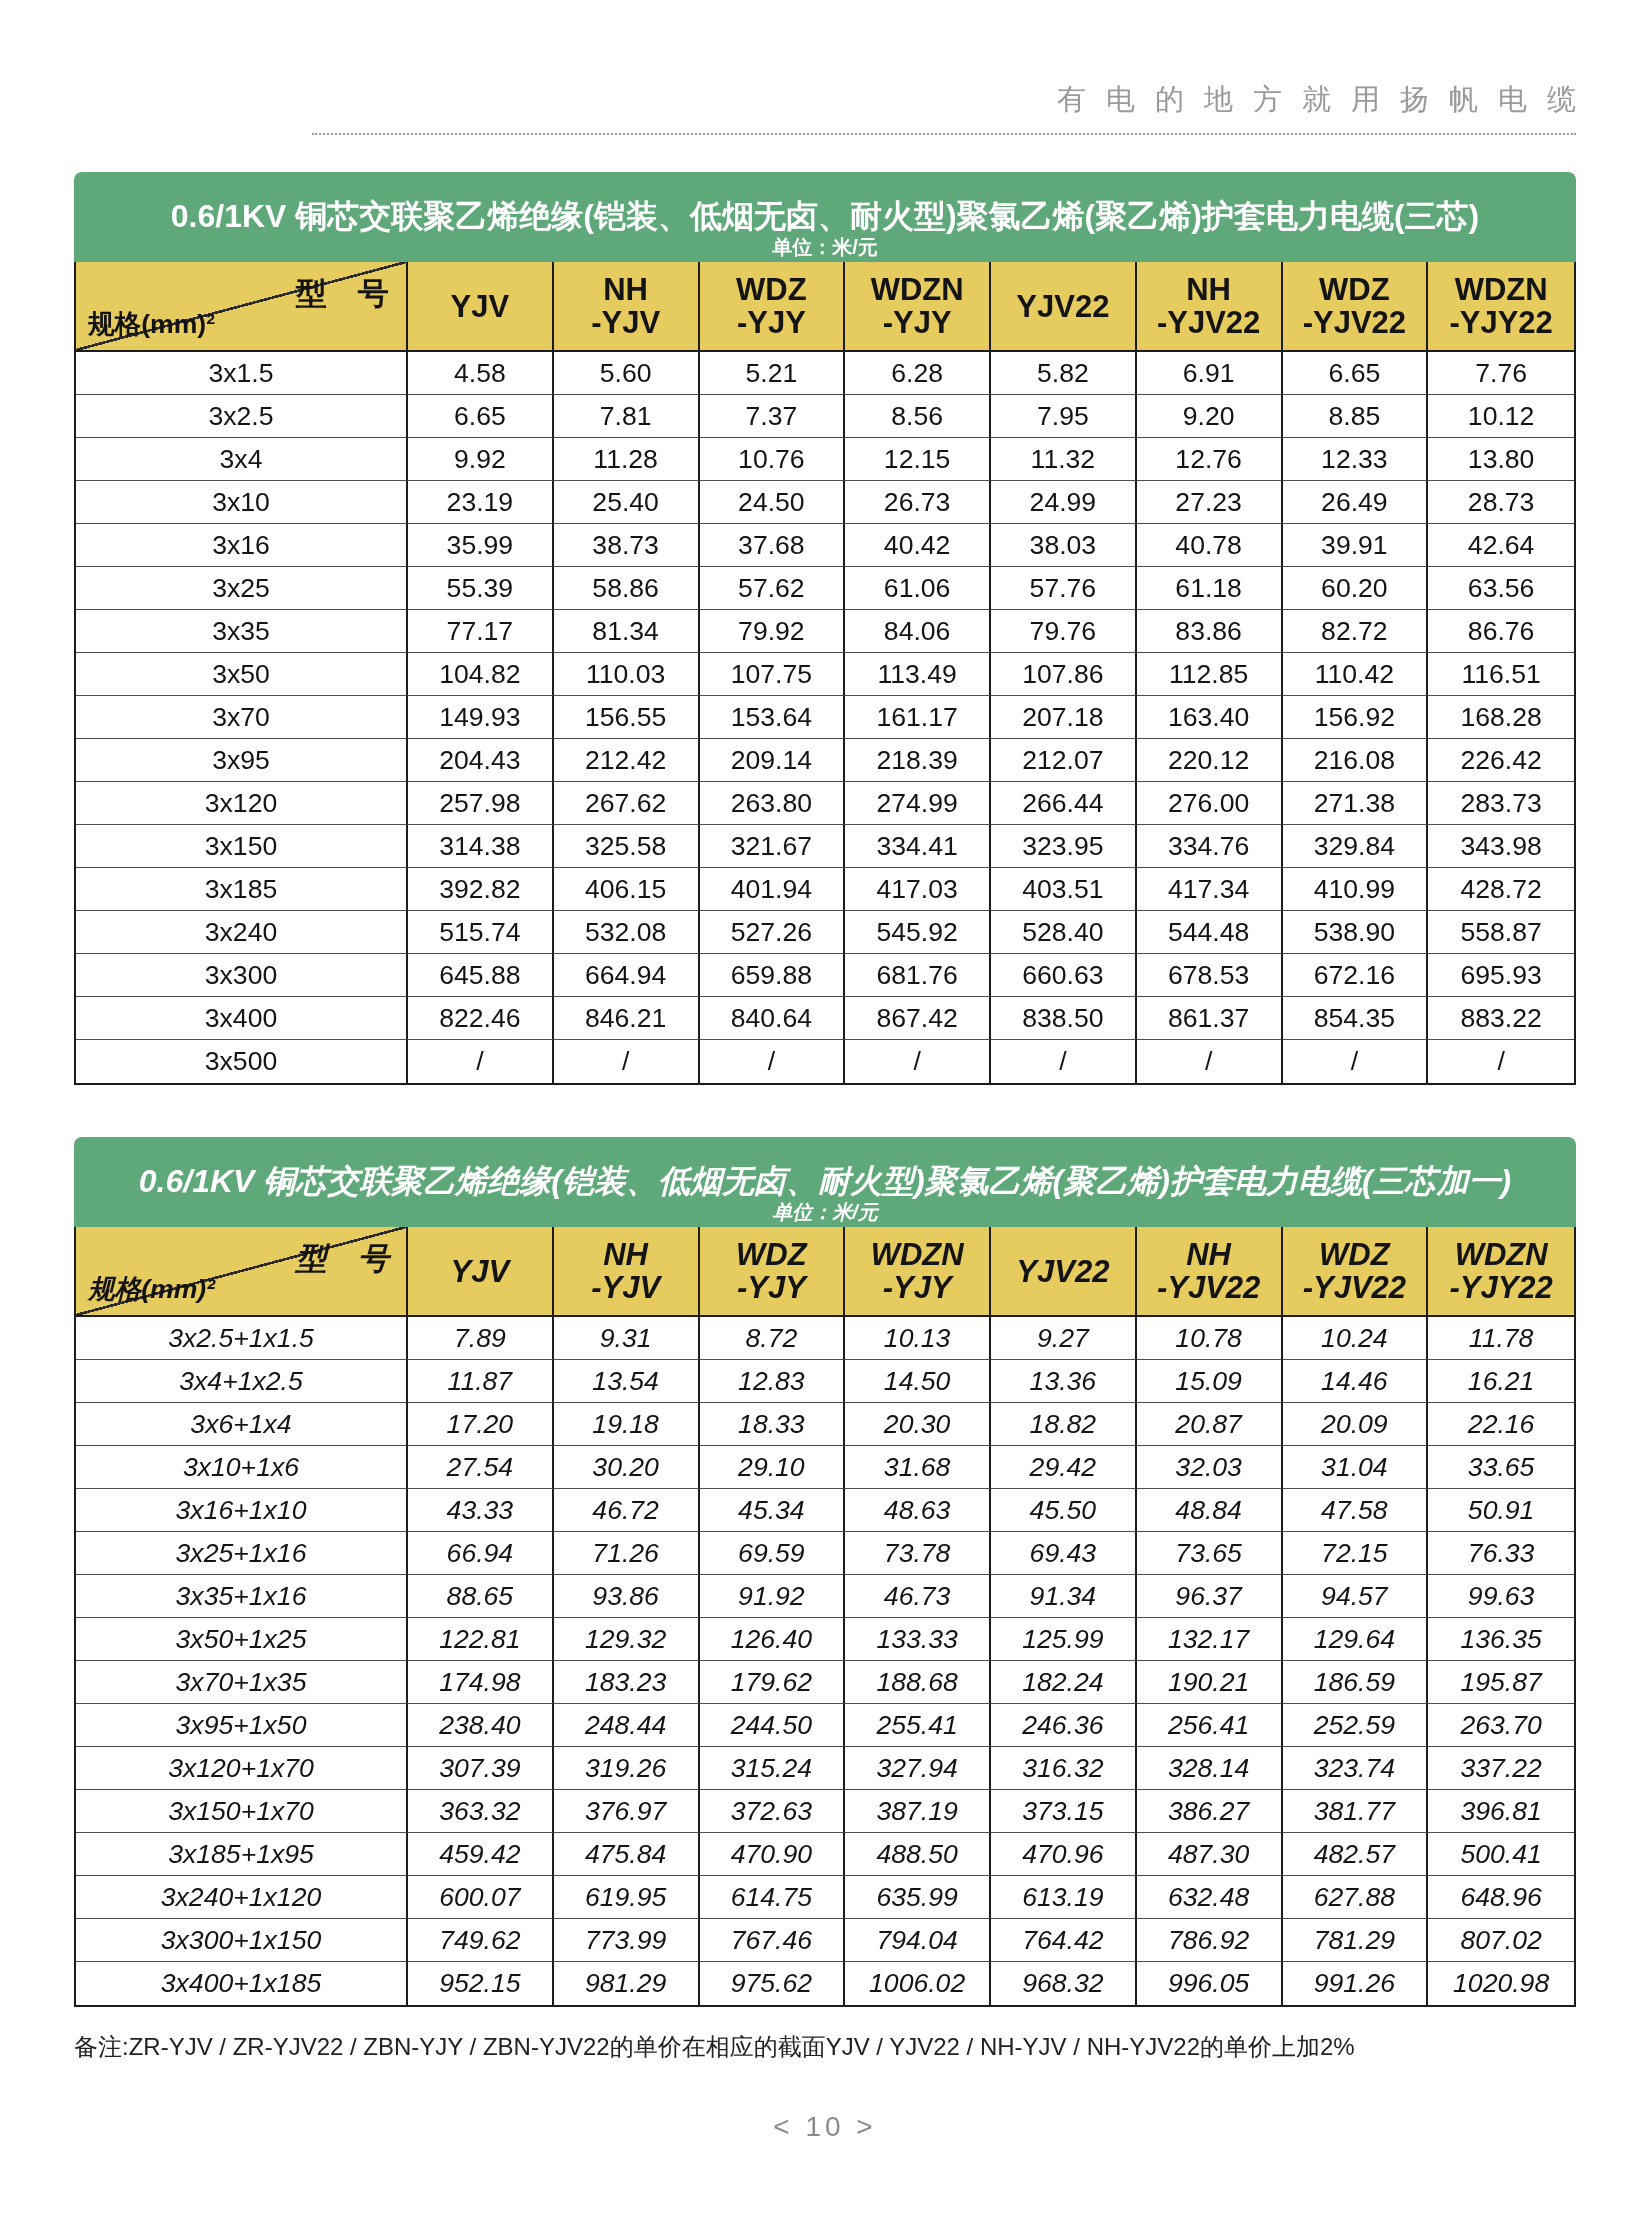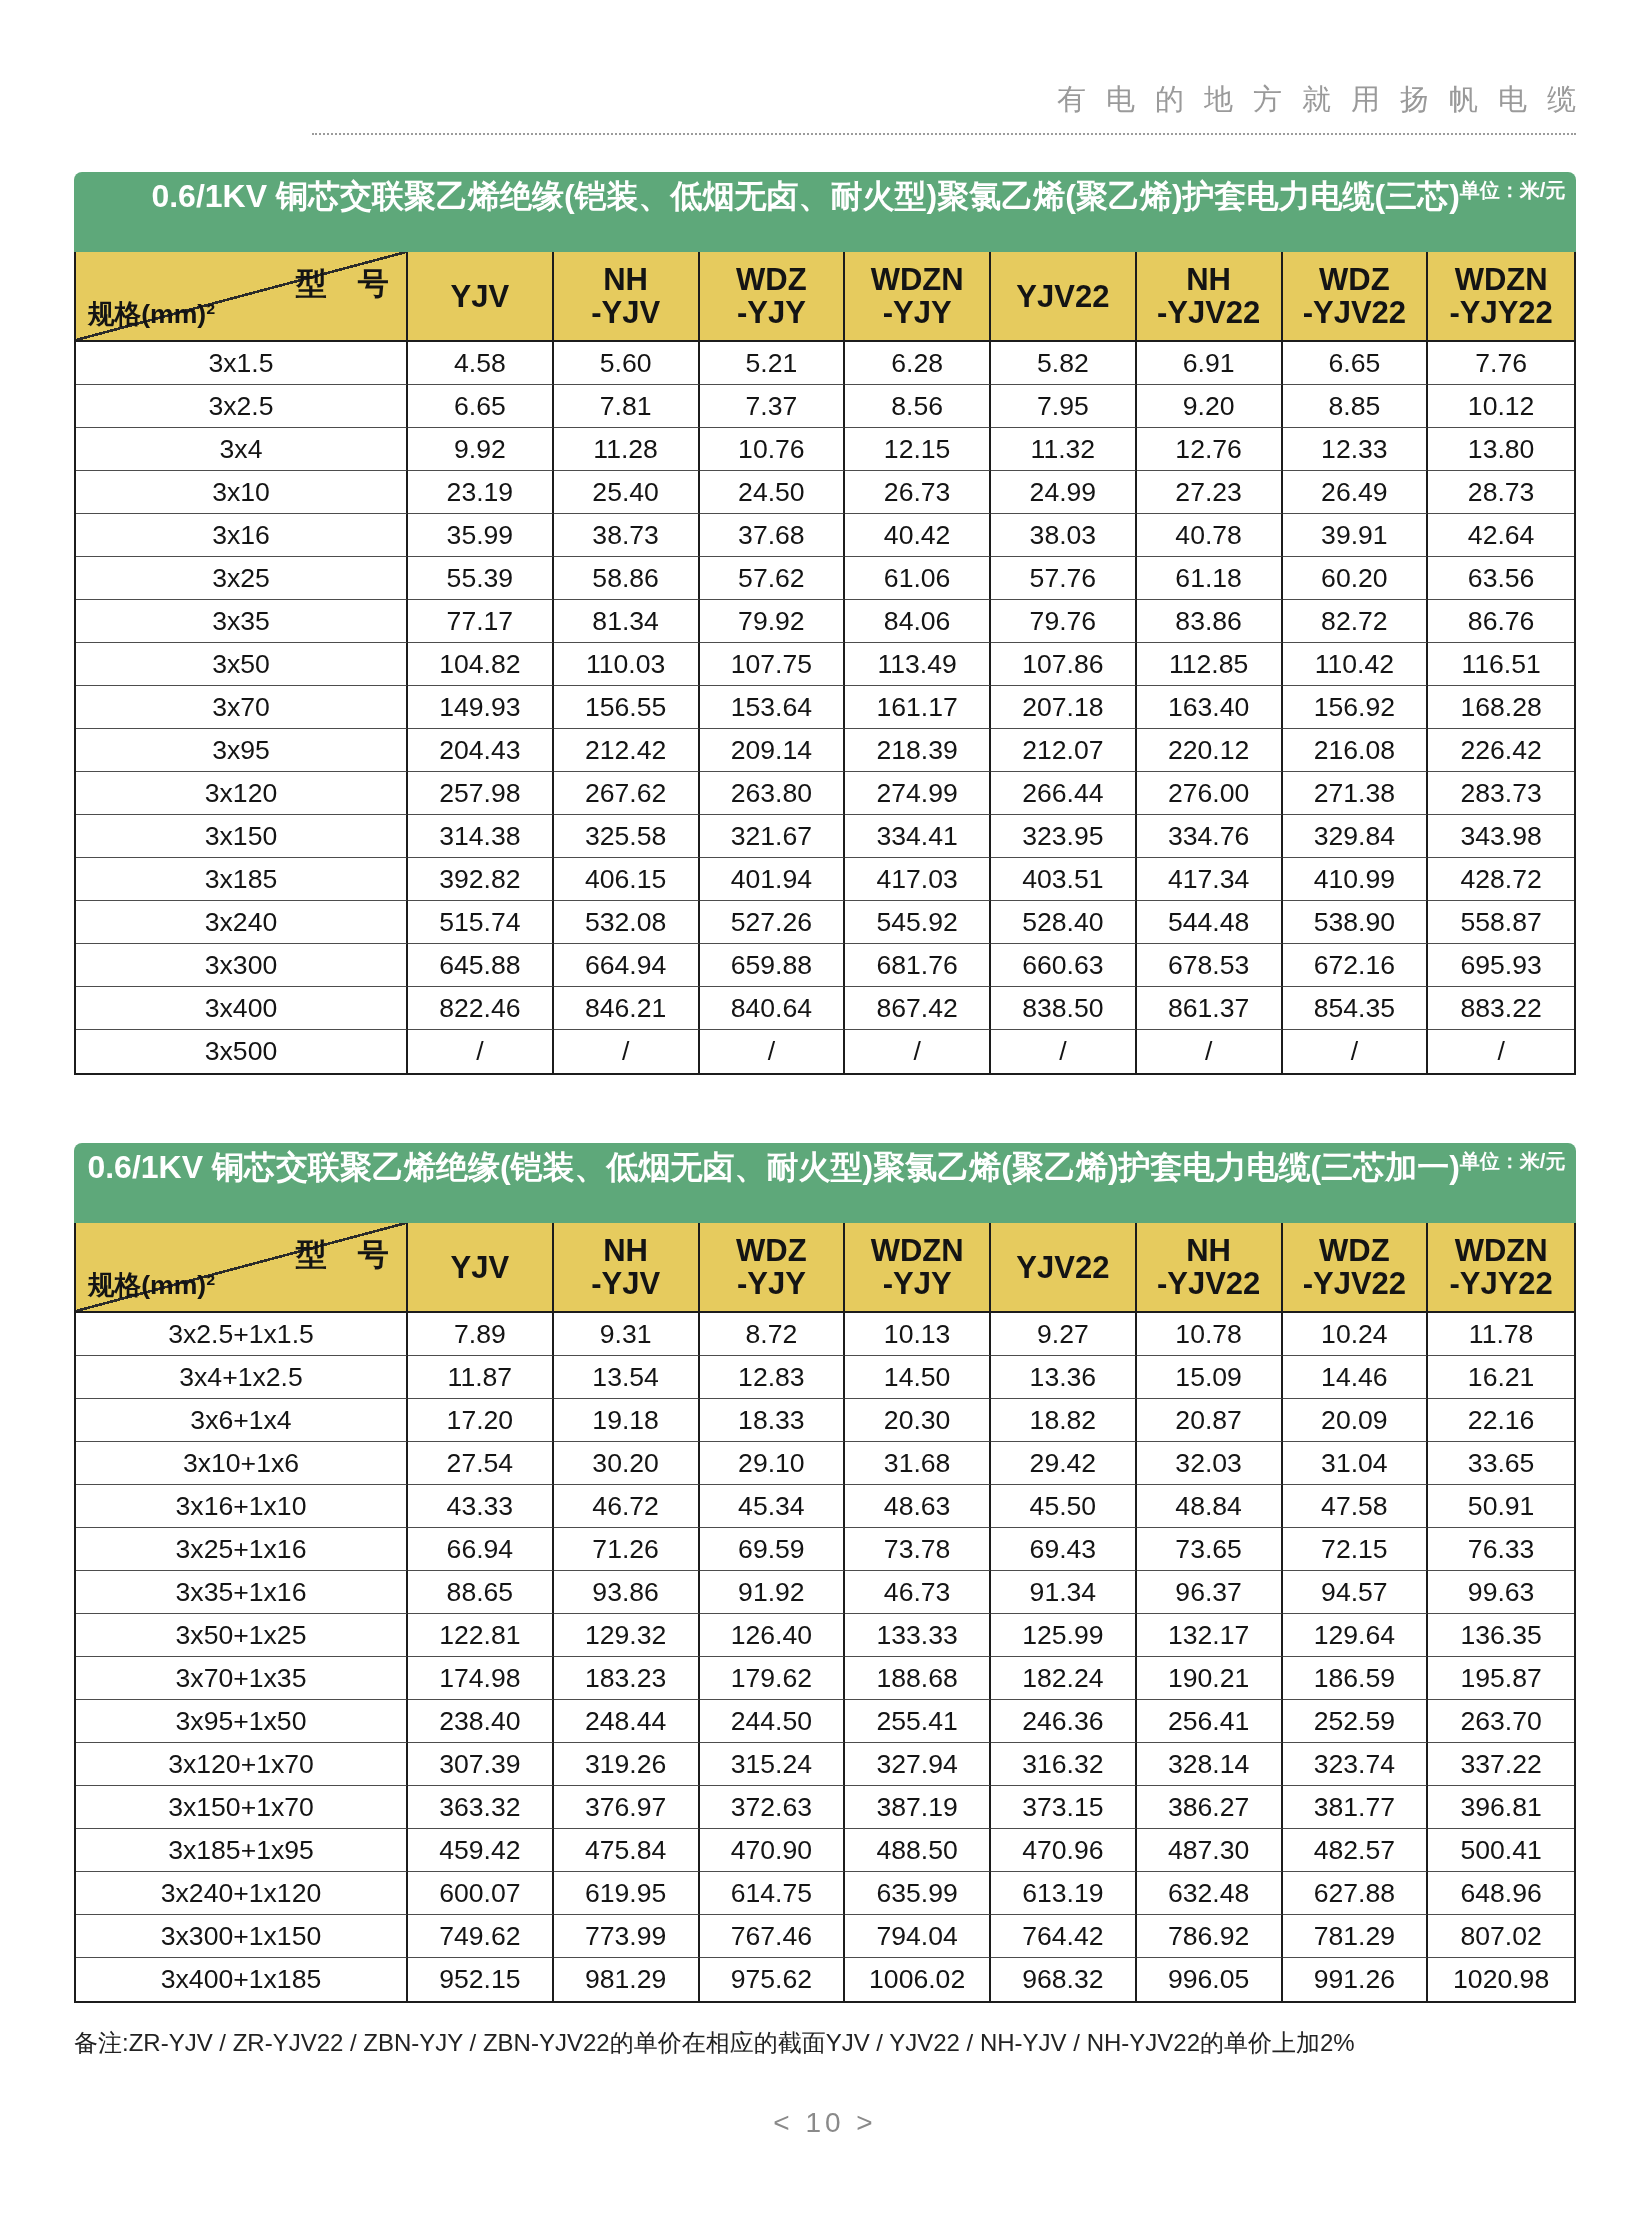--- a/index.html
+++ b/index.html
@@ -13,25 +13,25 @@
     border-bottom:2px dotted #9b9b9b;
     padding-bottom:13.3px;
     text-align:right;
   }
   .slogan{
     display:inline-block;
     font-size:29px;color:#9a9a9a;letter-spacing:20px;margin-right:-20px;font-weight:500;
   }
   
   .tbl-section{margin:37px 74px 0;}
-  .tbl-section + .tbl-section{margin-top:68px;}
+  .tbl-section + .tbl-section{margin-top:52px;font-style:italic;}
   .ttl{
-    height:80px;background:var(--title-bar,#5ea87a);border-radius:8px 8px 0 0;
-    color:#ffffff;display:flex;flex-direction:row;justify-content:flex-end;
-    padding:5.3px 10.6px 4px;box-sizing:border-box;
+    height:90px;background:var(--title-bar,#5ea87a);border-radius:8px 8px 0 0;
+    color:#ffffff;display:flex;flex-direction:column;justify-content:flex-end;
+    padding:5.3px 10.6px 4px;box-sizing:border-box;align-items:center;
   }
   .ttl-text{text-align:center;font-size:32px;font-weight:700;line-height:1.15;white-space:nowrap;}
   .ttl-unit{text-align:right;font-size:20px;font-weight:700;line-height:1.1;margin-top:1.3px;}
   .tbl{border:2px solid #1c1c1c;border-top:none;}
   .grid{display:grid;grid-template-columns:332px repeat(8,1fr);}
   .head-row .hcell, .corner{
     background:var(--header-bg,#e6cb5e);
     border-right:2px solid #1c1c1c;border-bottom:2px solid #1c1c1c;
     height:90px;box-sizing:border-box;
   }

